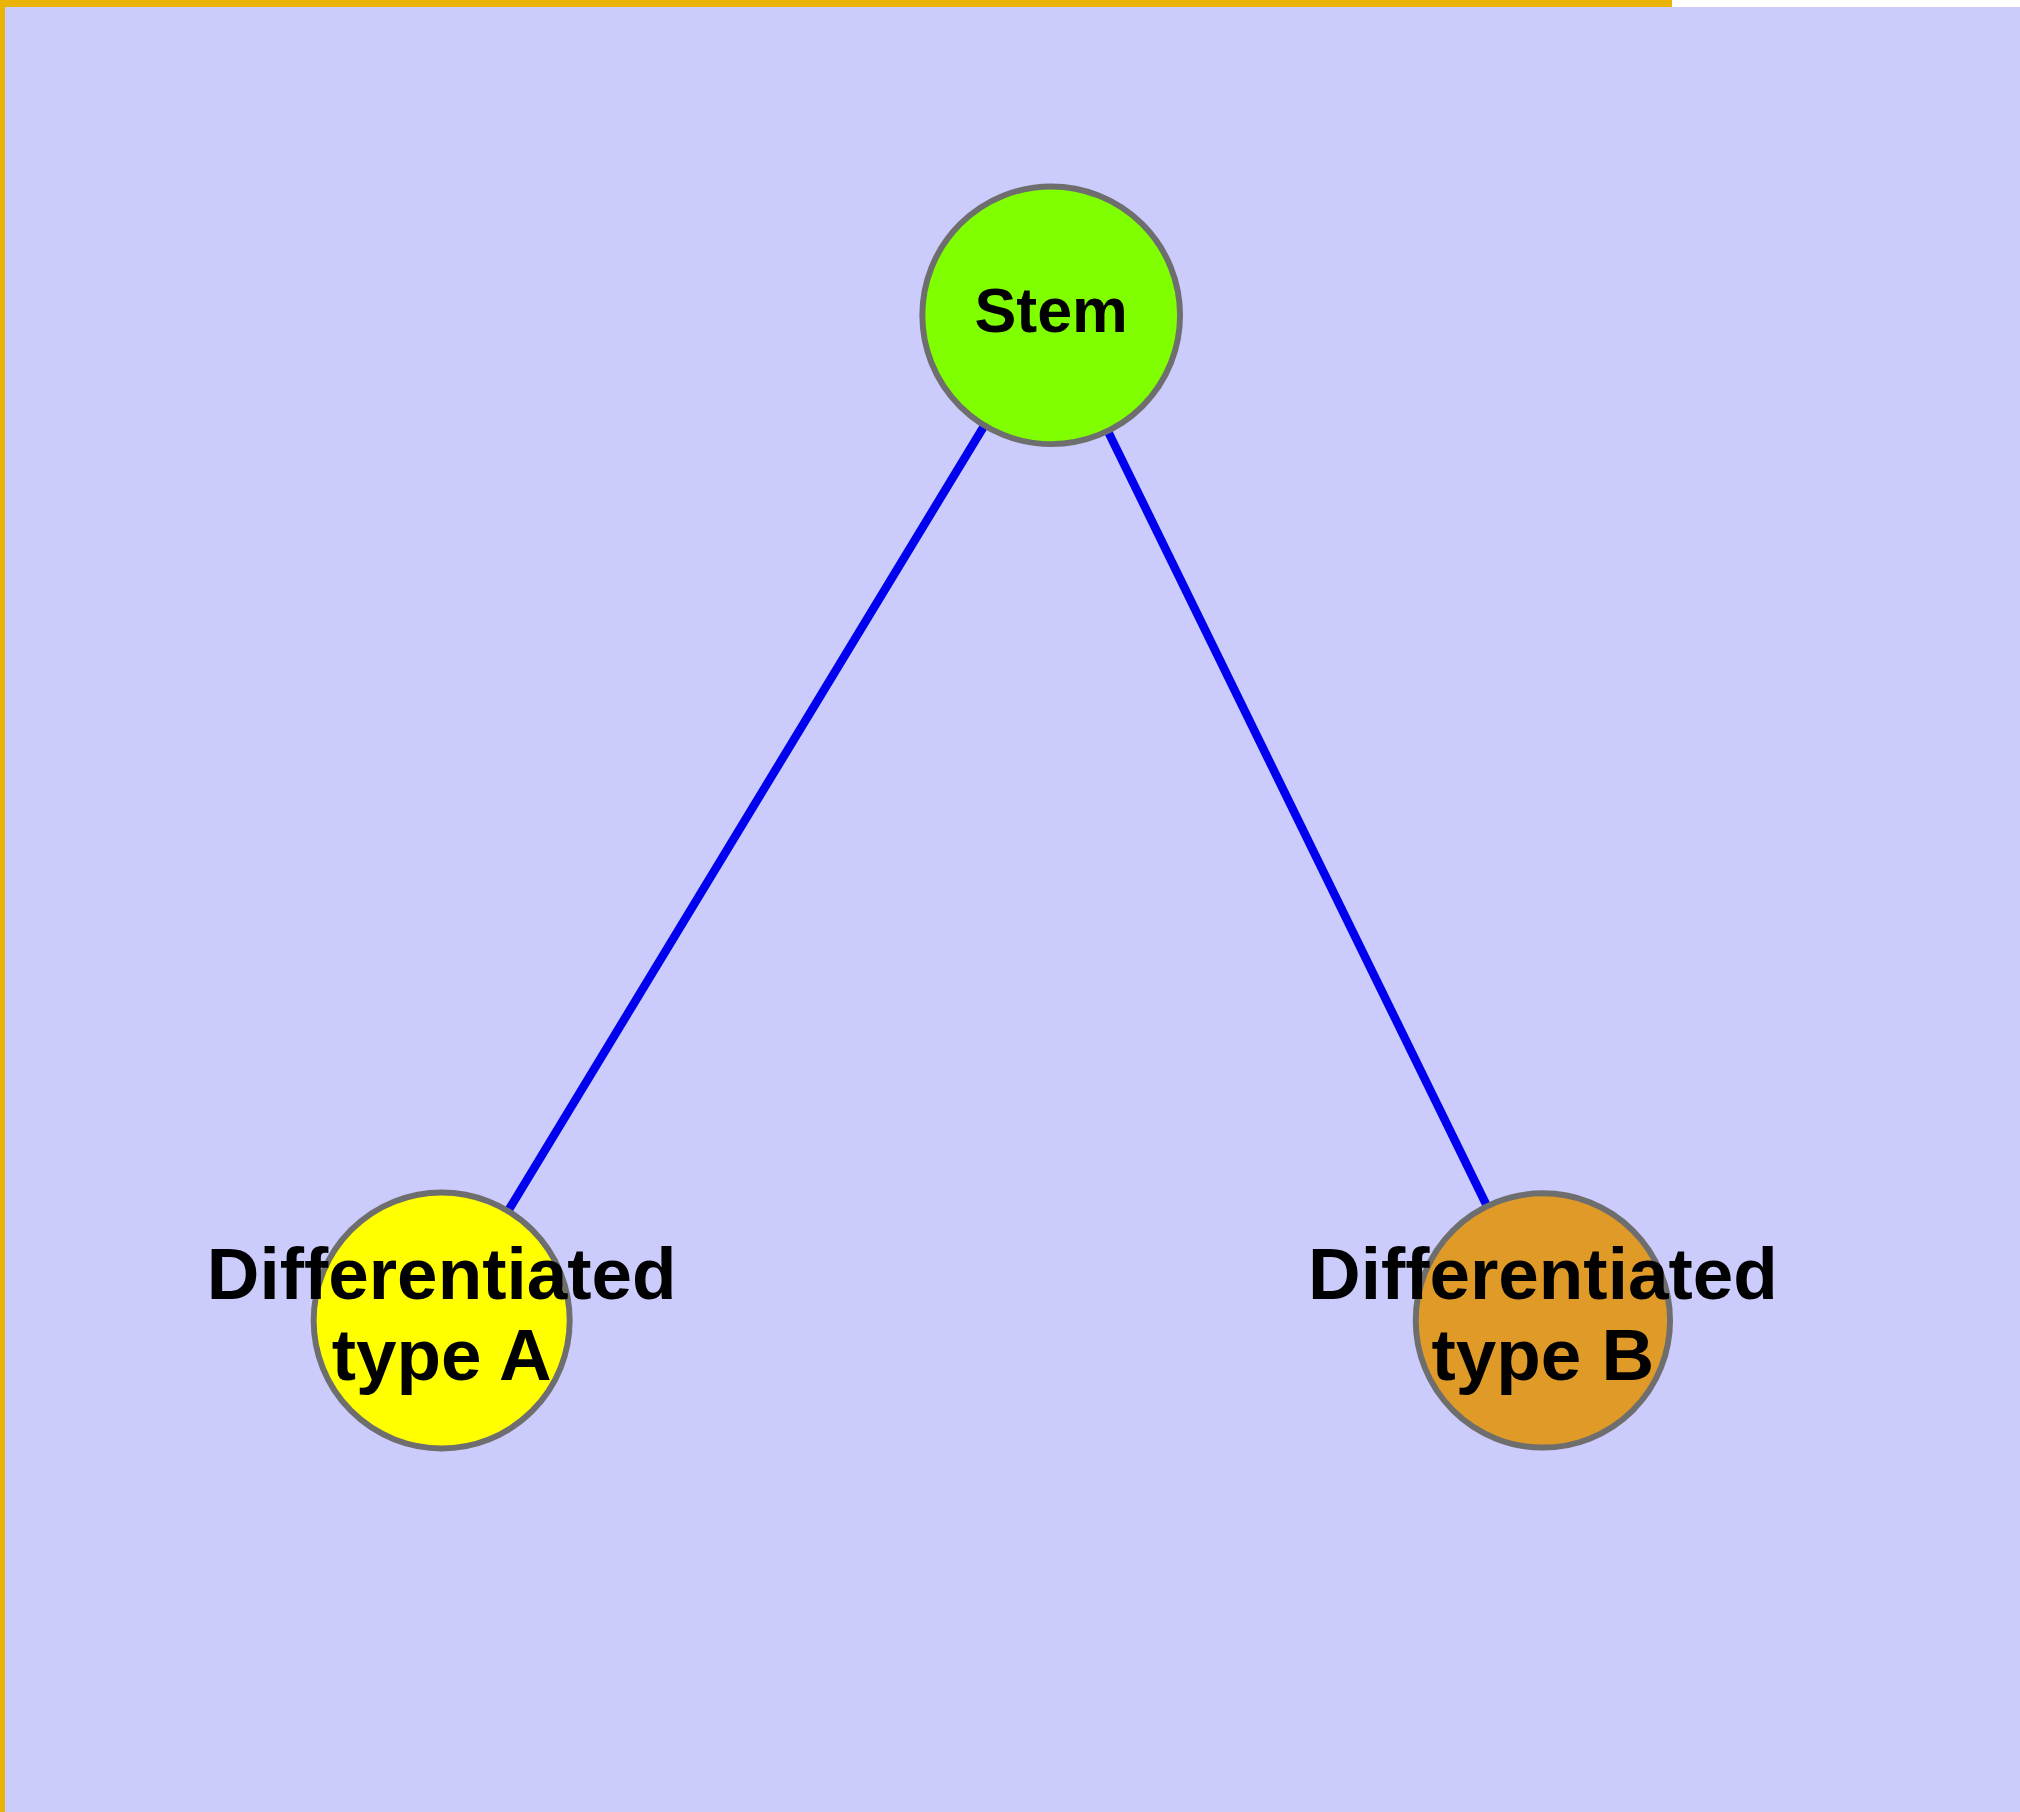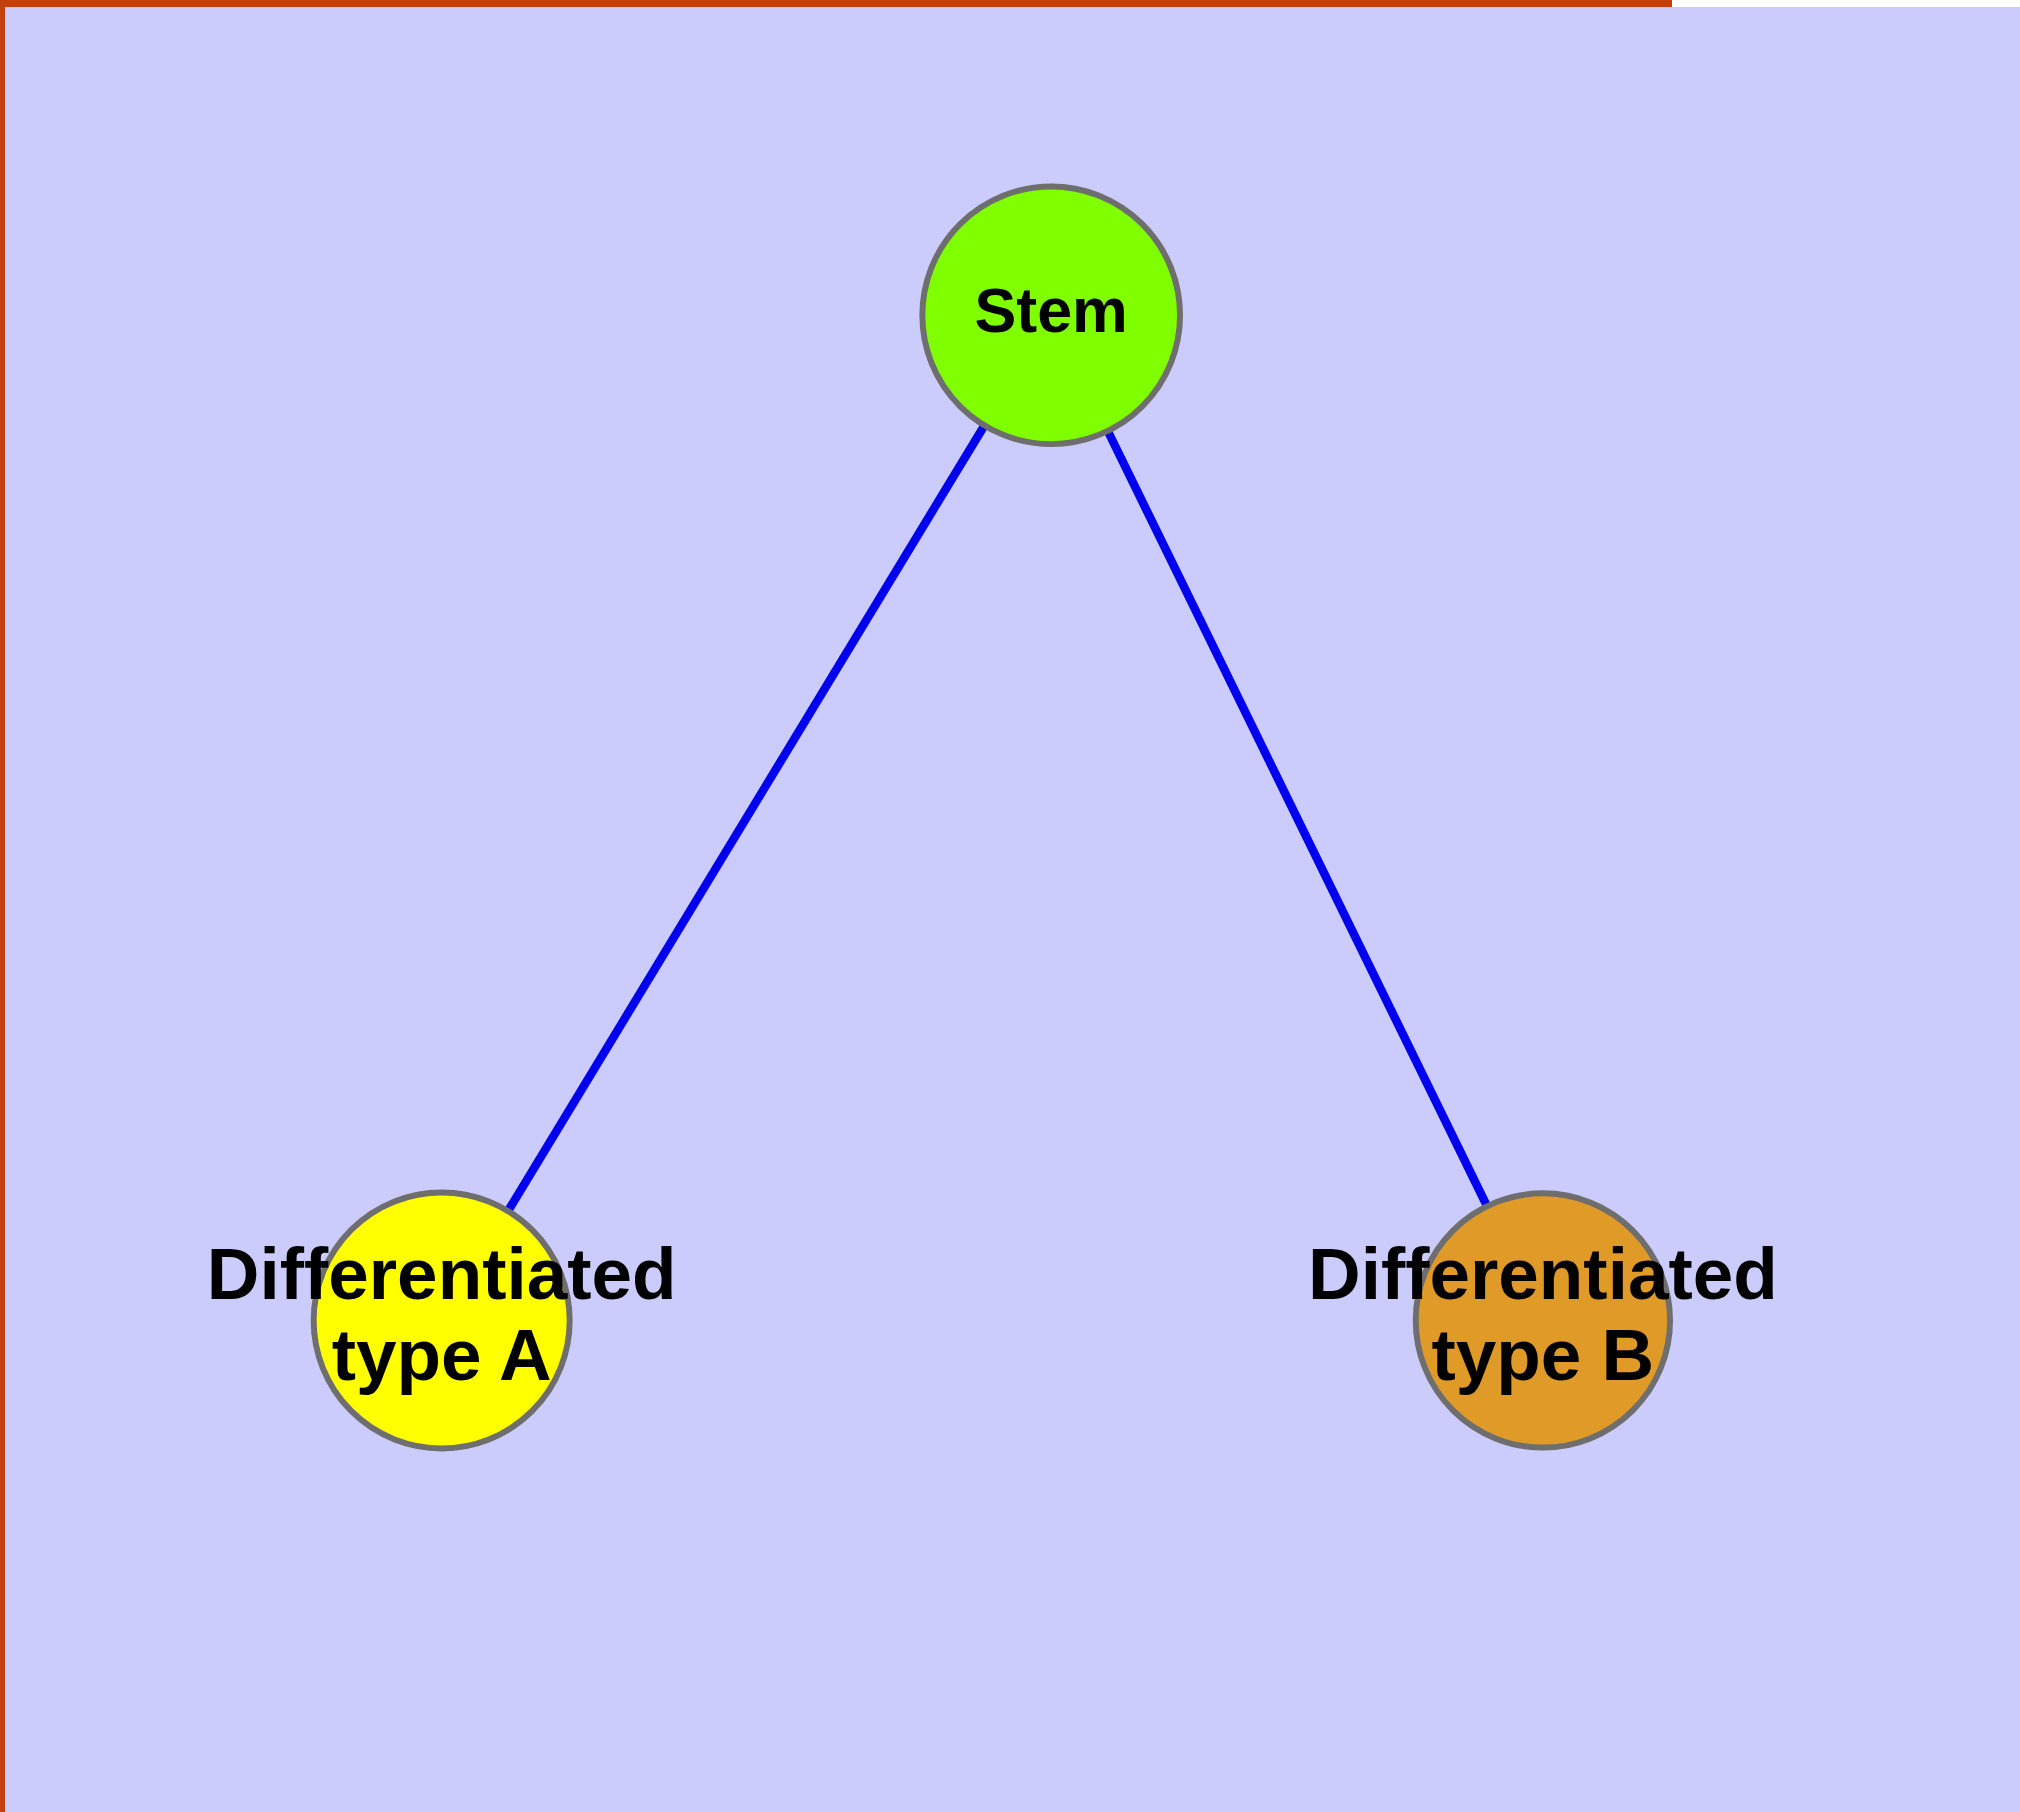--- a/index.html
+++ b/index.html
@@ -11,21 +11,21 @@
   body {
     width: 2021px;
     height: 1812px;
     overflow: hidden;
     font-family: "Liberation Sans", sans-serif;
   }
   #canvas {
     position: relative;
     width: 1672px;
     height: 1812px;
-    background: #c2410c;
+    background: #eab308;
   }
   #plot-area {
     position: absolute;
     left: 5.1px;
     top: 6.8px;
     width: 2015px;
     height: 1805px;
     background: #ccccfc;
     overflow: hidden;
   }

